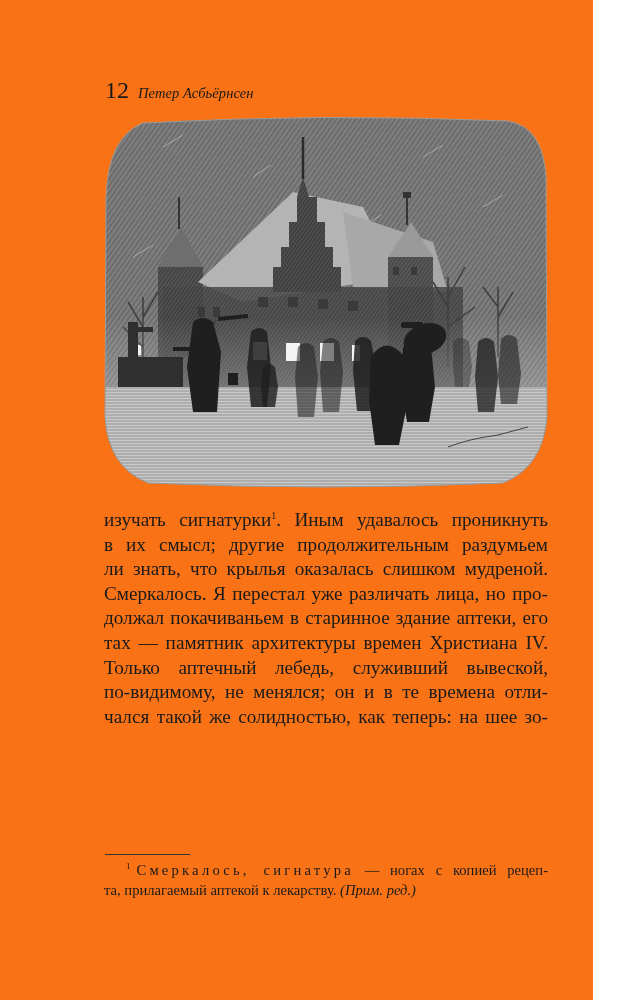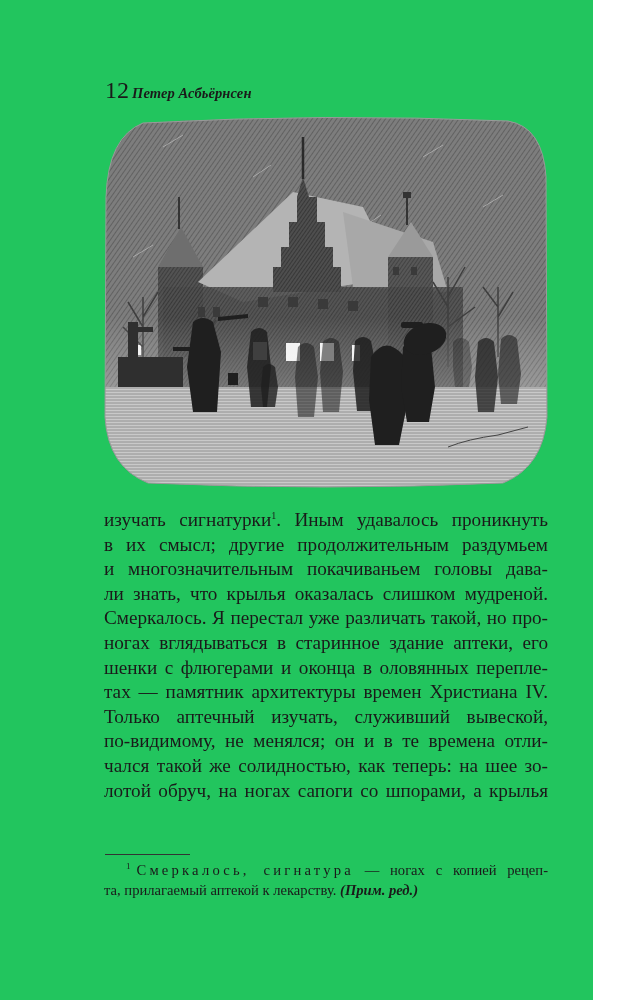--- a/index.html
+++ b/index.html
@@ -1,37 +1,37 @@
 <!DOCTYPE html>
 <html><head>
 <meta charset="utf-8">
 <style>
   html, body { margin: 0; padding: 0; background: #ffffff; }
   body { width: 619px; height: 1000px; position: relative; overflow: hidden;
          font-family: "Liberation Serif", "DejaVu Serif", serif; color: #1a1a1a; }
-  .page { position: absolute; left: 0; top: 0; width: 593px; height: 1000px; background: #22c55e; }
+  .page { position: absolute; left: 0; top: 0; width: 593px; height: 1000px; background: #f97316; }
 
   .running-head { position: absolute; left: 105px; top: 76px; display: flex; align-items: baseline; white-space: nowrap; }
   .page-number { font-size: 24px; line-height: 28px; }
-  .running-title { font-size: 14.5px; font-style: italic; font-weight: bold; margin-left: 3px; letter-spacing: 0.1px; }
+  .running-title { font-size: 14.5px; font-style: italic; font-weight: normal; margin-left: 9px; letter-spacing: 0.1px; }
 
   .illustration { position: absolute; left: 103px; top: 117px; width: 445px; height: 372px; }
   .illustration svg { display: block; }
 
   .body-text { position: absolute; left: 104px; top: 508px; width: 444px; font-size: 19.2px; line-height: 24.6px; }
   .body-text .line { display: block; text-align: justify; text-align-last: justify; white-space: nowrap; height: 24.6px; }
   .fn-ref { font-size: 10px; vertical-align: super; line-height: 0; }
 
   .footnote-rule { position: absolute; left: 105px; top: 854px; width: 85px; height: 0; border-top: 1px solid #333; }
   .footnote { position: absolute; left: 104px; top: 860px; width: 444px; font-size: 14.6px; line-height: 20px; }
   .footnote .line { display: block; white-space: nowrap; height: 20px; }
   .footnote .line.first { padding-left: 22px; text-align: justify; text-align-last: justify; }
   .footnote .fn-num { font-size: 9px; vertical-align: super; line-height: 0; margin-right: 6px; }
   .footnote .spaced { letter-spacing: 3.2px; }
-  .footnote .note { font-style: italic; font-weight: bold; }
+  .footnote .note { font-style: italic; font-weight: normal; }
 </style>
 </head>
 <body>
 
 <div class="page">
 
   <div class="running-head">
     <span class="page-number">12</span>
     <span class="running-title">Петер Асбьёрнсен</span>
   </div>
@@ -146,30 +146,27 @@
 
         <path d="M345,330 q20,-8 50,-12 l30,-8" stroke="#444" stroke-width="1" fill="none"></path>
       </g>
       <path d="M40,6 Q222,-4 405,4 Q440,10 443,60 L444,300 Q440,350 400,366 Q222,374 45,366 Q5,350 2,300 L3,80 Q5,20 40,6 Z" fill="none" stroke="#9a9a9a" stroke-width="1"></path>
     </svg>
   </div>
 
   <div class="body-text">
     <span class="line"><span>изучать сигнатурки</span><sup class="fn-ref">1</sup><span>. Иным удавалось проникнуть</span></span>
     <span class="line">в их смысл; другие продолжительным раздумьем</span>
-    <span class="line">и многозначительным покачиваньем головы дава-</span>
     <span class="line">ли знать, что крылья оказалась слишком мудреной.</span>
-    <span class="line">Смеркалось. Я перестал уже различать такой, но про-</span>
-    <span class="line">ногах вглядываться в старинное здание аптеки, его</span>
-    <span class="line">шенки с флюгерами и оконца в оловянных перепле-</span>
+    <span class="line">Смеркалось. Я перестал уже различать лица, но про-</span>
+    <span class="line">должал покачиваньем в старинное здание аптеки, его</span>
     <span class="line">тах — памятник архитектуры времен Христиана IV.</span>
-    <span class="line">Только аптечный изучать, служивший вывеской,</span>
+    <span class="line">Только аптечный лебедь, служивший вывеской,</span>
     <span class="line">по-видимому, не менялся; он и в те времена отли-</span>
     <span class="line">чался такой же солидностью, как теперь: на шее зо-</span>
-    <span class="line">лотой обруч, на ногах сапоги со шпорами, а крылья</span>
   </div>
 
   <div class="footnote-rule"></div>
 
   <div class="footnote">
     <span class="line first"><sup class="fn-num">1</sup><span class="spaced">Смеркалось, сигнатура</span><span> — ногах с копией рецеп-</span></span>
     <span class="line"><span>та, прилагаемый аптекой к лекарству. </span><span class="note">(Прим. ред.)</span></span>
   </div>
 
 </div>

